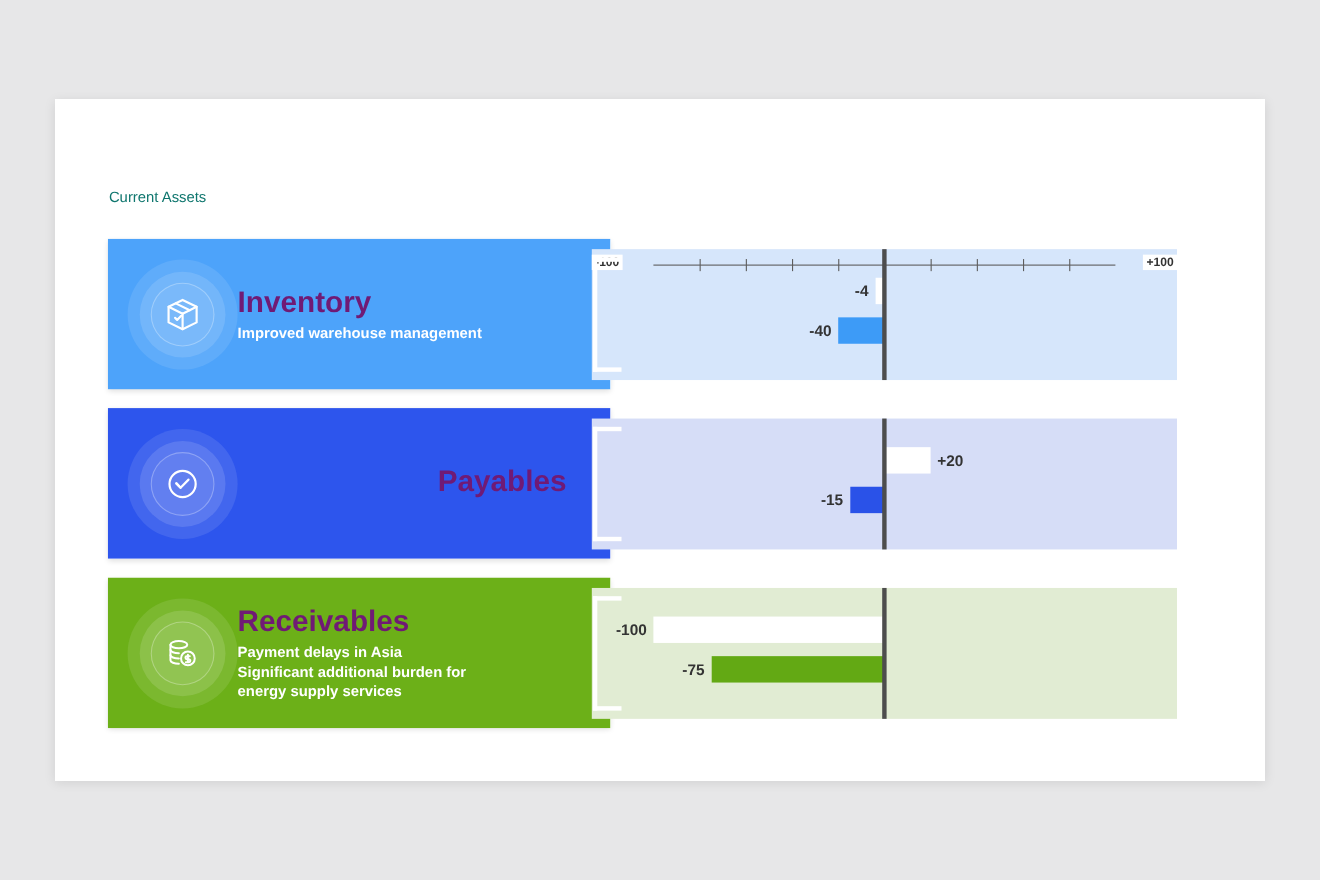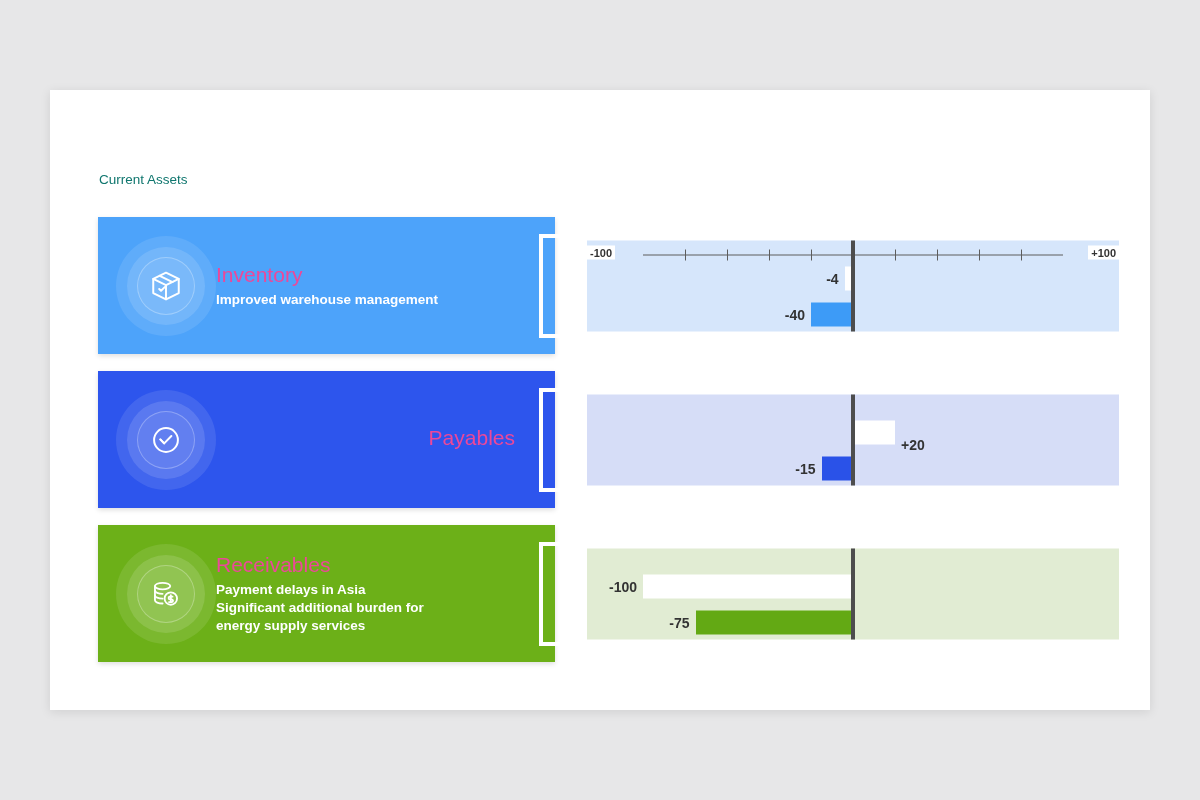--- a/index.html
+++ b/index.html
@@ -101,23 +101,23 @@
   .icon-glyph svg { display: block; width: 34px; height: 34px; }
 
   .card-text {
     position: absolute;
     left: 118px;
     top: 50%;
     transform: translateY(-50%);
     right: 40px;
   }
   .card-title {
-    font-size: 21px;
-    font-weight: normal;
-    color: #ec4899;
+    font-size: 27px;
+    font-weight: bold;
+    color: #701a75;
     margin-bottom: 4px;
     line-height: 1.15;
   }
   .card-sub {
     font-size: 13.5px;
     font-weight: bold;
     color: #ffffff;
     line-height: 1.33;
   }
   .card-sub div { white-space: nowrap; }
@@ -132,23 +132,23 @@
     height: 104px;
     border: 4px solid #ffffff;
     border-right: none;
     box-sizing: border-box;
     z-index: 5;
   }
 
   
   .chart {
     position: absolute;
-    left: 537px;
+    left: 488px;
     width: 532px;
-    height: 91px;
+    height: 119px;
     top: 50%;
     transform: translateY(-50%);
   }
   .chart-plot {
     position: absolute;
     inset: 0;
   }
 
   
   .axis {
@@ -291,21 +291,21 @@
         <div class="card-title">Payables</div>
       </div>
     </div>
 
     <div class="bracket"></div>
 
     <div class="chart">
       <div class="chart-plot" style="background: rgb(214, 221, 247);"></div>
       <div class="zero-line" style="left: 266px; background: rgb(77, 77, 77);"></div>
     <div class="bar" style="left: 266px; width: 42px; top: 26px; background: rgb(255, 255, 255);"></div>
-        <div class="bar-label" style="top: 26px; left: 314px; margin-top: 12px;">+20</div>
+        <div class="bar-label" style="top: 26px; left: 314px;">+20</div>
         <div class="bar" style="left: 234.5px; width: 31.5px; top: 62px; background: rgb(42, 82, 232);"></div>
         <div class="bar-label" style="top: 62px; left: auto; right: 303.5px;">-15</div>
       </div>
   </div>
 
   <div class="row" id="row-2">
 
     <div class="card">
       <div class="card-inner" style="background: rgb(108, 176, 24);"></div>
       <div class="icon-wrap">

